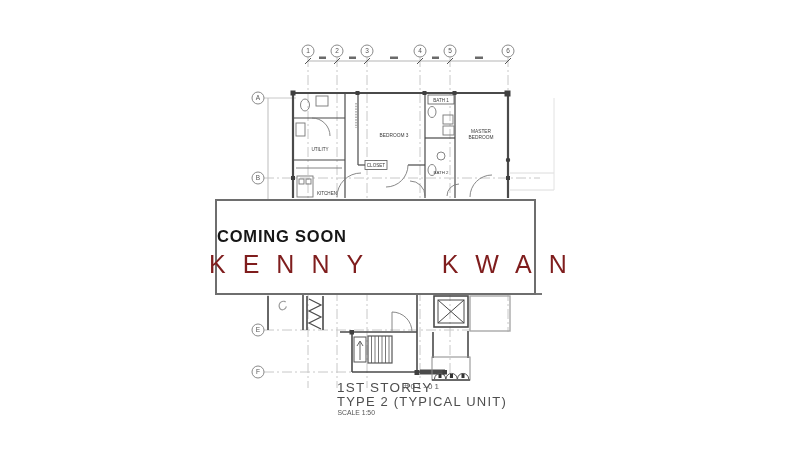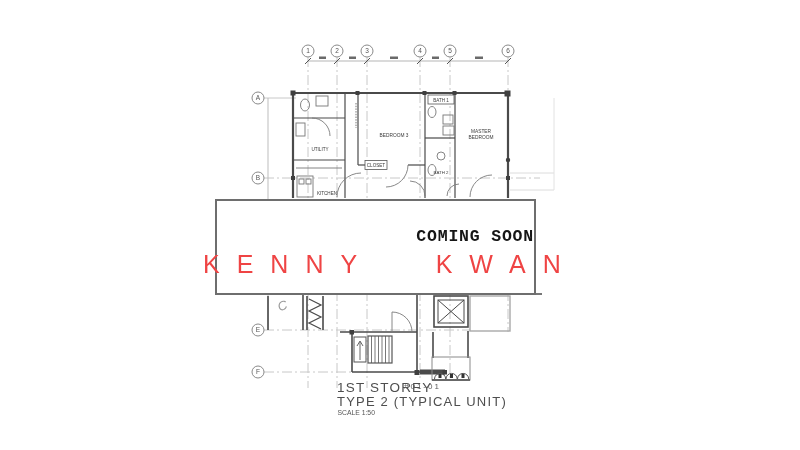--- a/index.html
+++ b/index.html
@@ -1,24 +1,24 @@
 <!DOCTYPE html>
 <html><head>
 <meta charset="utf-8">
 <style>
   html,body{margin:0;padding:0;background:#fff;}
   .stage{position:relative;width:800px;height:450px;background:#ffffff;overflow:hidden;
          font-family:"Liberation Sans",sans-serif;}
   .plan-svg{position:absolute;left:0;top:0;z-index:1;}
   .coming-box{position:absolute;left:215px;top:199px;width:321px;height:96px;
       box-sizing:border-box;background:#ffffff;border:2px solid #6e6e6e;z-index:10;}
-  .coming-text{position:absolute;left:0;right:0;top:26px;text-align:right;
-      font-size:16.5px;font-weight:600;letter-spacing:0.8px;color:#161616;font-family:Liberation Mono, monospace;}
-  .watermark{position:absolute;left:203px;top:250px;z-index:20;white-space:nowrap;
-      font-size:25px;letter-spacing:17px;word-spacing:38px;color:#ef4444;
+  .coming-text{position:absolute;left:0;right:0;top:26px;text-align:left;
+      font-size:16.5px;font-weight:600;letter-spacing:0.8px;color:#161616;}
+  .watermark{position:absolute;left:209px;top:250px;z-index:20;white-space:nowrap;
+      font-size:25px;letter-spacing:17px;word-spacing:38px;color:#7f1d1d;
       font-weight:400;pointer-events:none;}
   svg text{font-family:"Liberation Sans",sans-serif;}
   .hand{letter-spacing:1.2px;}
 </style>
 </head>
 <body>
 
 <div class="stage">
 
   <svg class="plan-svg" width="800" height="450" viewBox="0 0 800 450">

